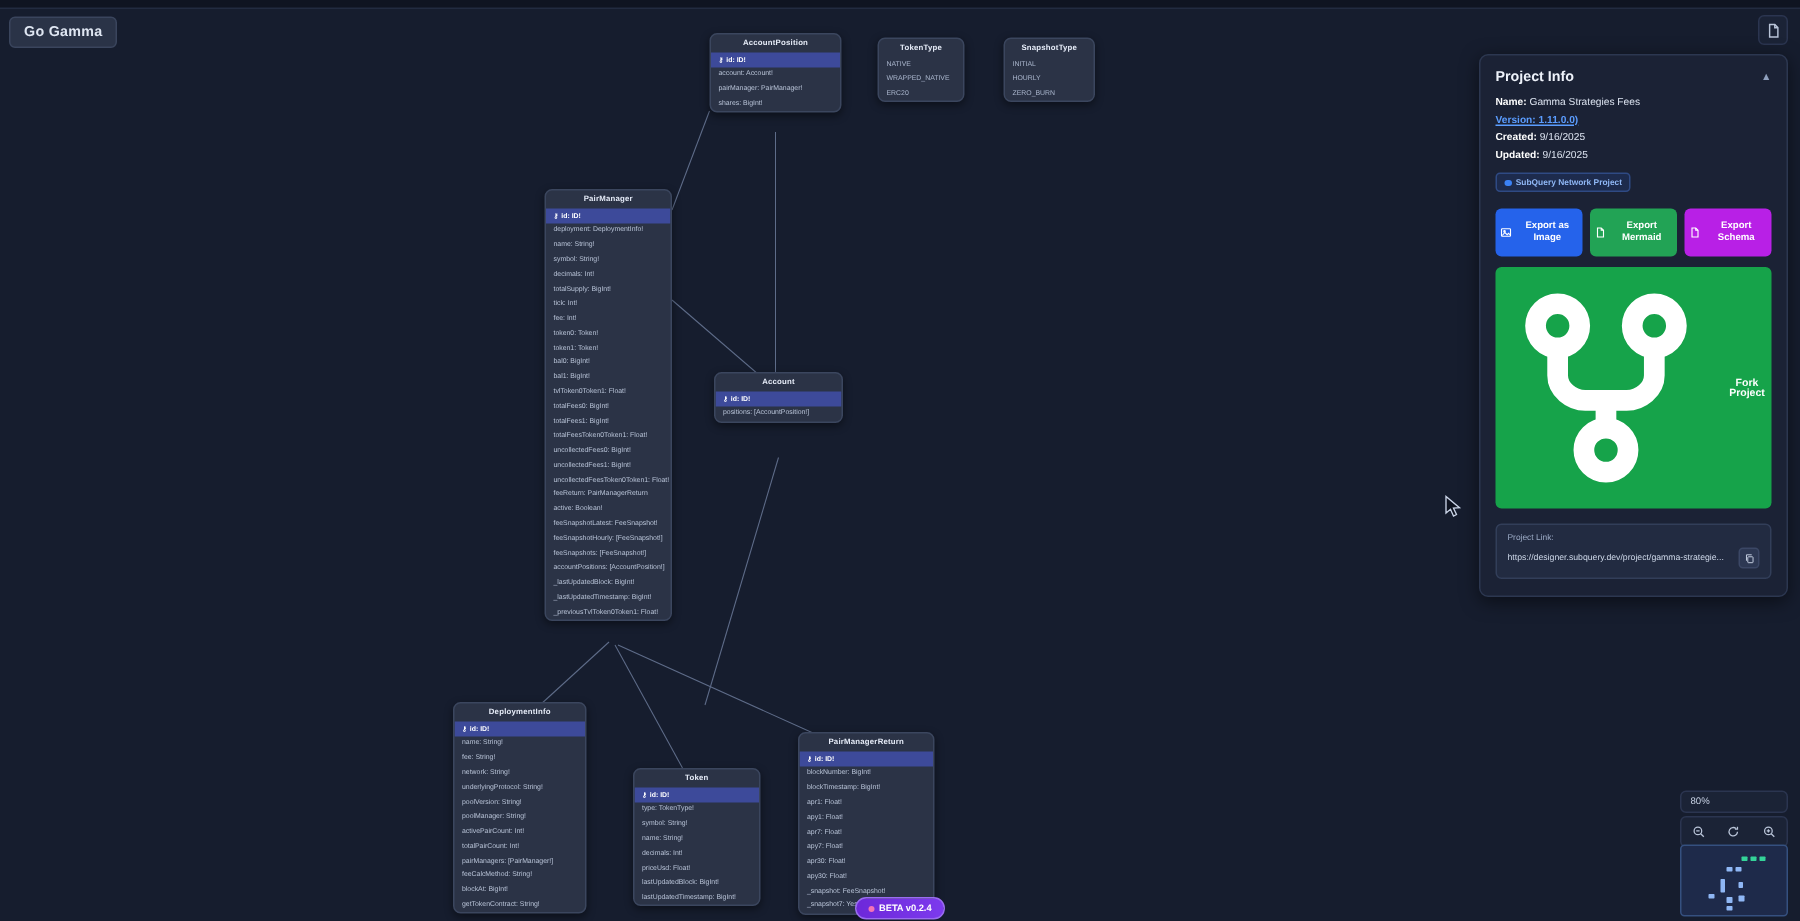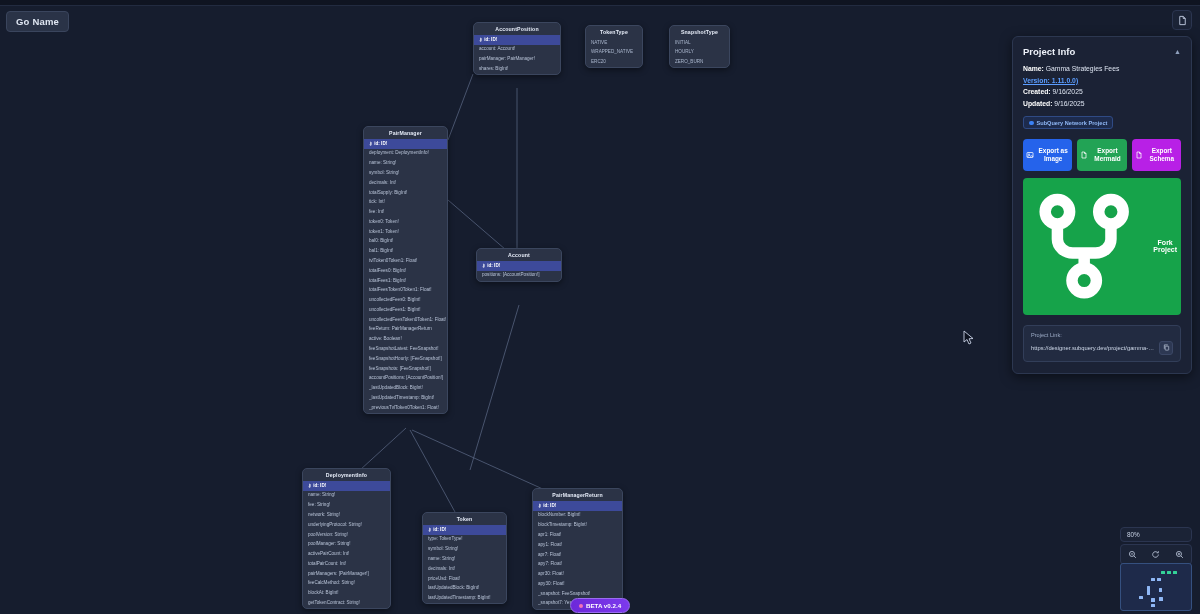--- a/index.html
+++ b/index.html
@@ -56,21 +56,21 @@
   }
   .node-row.pk {
     background: #3d4a9a; color: #ffffff; font-weight: 700;
     display: flex; align-items: center; gap: 2px;
   }
   .key-ico { font-size: 4.4px; }
   .enum .node-row { color: #aab6cd; }
 
   
   .panel {
-    position: absolute; top: 36px; right: 8px; width: 180px;
+    position: absolute; top: 36px; right: 8px; width: 206px;
     background: #1b2235; border: 1px solid #2c3750;
     border-radius: 6px; padding: 9px 10px 11px;
     box-shadow: 0 3px 12px rgba(0,0,0,.5);
   }
   .panel-head { display: flex; align-items: center; justify-content: space-between; }
   .panel-title { font-size: 9.5px; font-weight: 700; color: #eef2fa; }
   .collapse { color: #8fa0bd; font-size: 7px; cursor: pointer; }
   .meta { margin-top: 8px; }
   .meta-line { font-size: 6.8px; margin-bottom: 4.5px; color: #dde4f1; }
   .meta-line b { font-weight: 700; color: #ffffff; }
@@ -154,21 +154,21 @@
     pointer-events: none;
   }
 </style>
 </head>
 <body>
 
 <div id="app">
 
   <div class="topbar"></div>
 
-  <button class="go-home">Go Name</button>
+  <button class="go-home">Go Gamma</button>
 
   <div class="doc-btn">
     <svg viewBox="0 0 16 16" fill="none" stroke="#b9c4d8" stroke-width="1.4">
       <path d="M4 2h5l3 3v9H4z"></path>
         <path d="M9 2v3h3"></path>
     </svg>
   </div>
 
   <div class="canvas">
     <svg class="edges">

